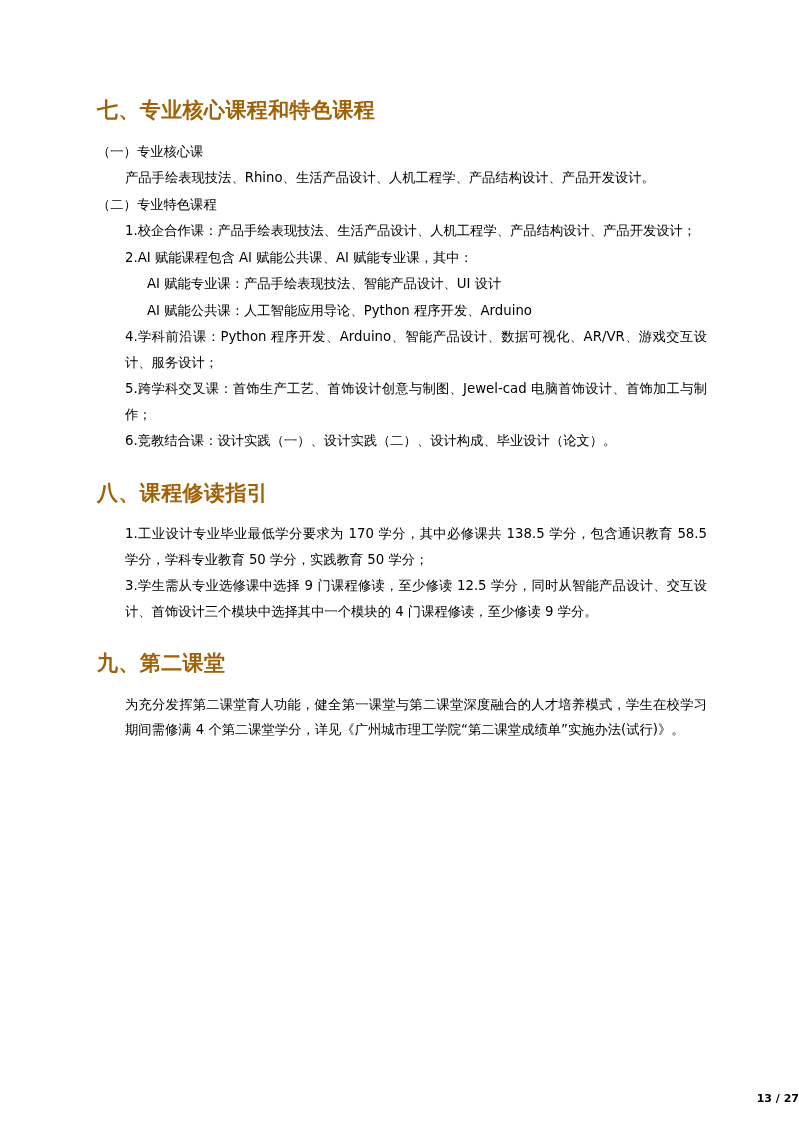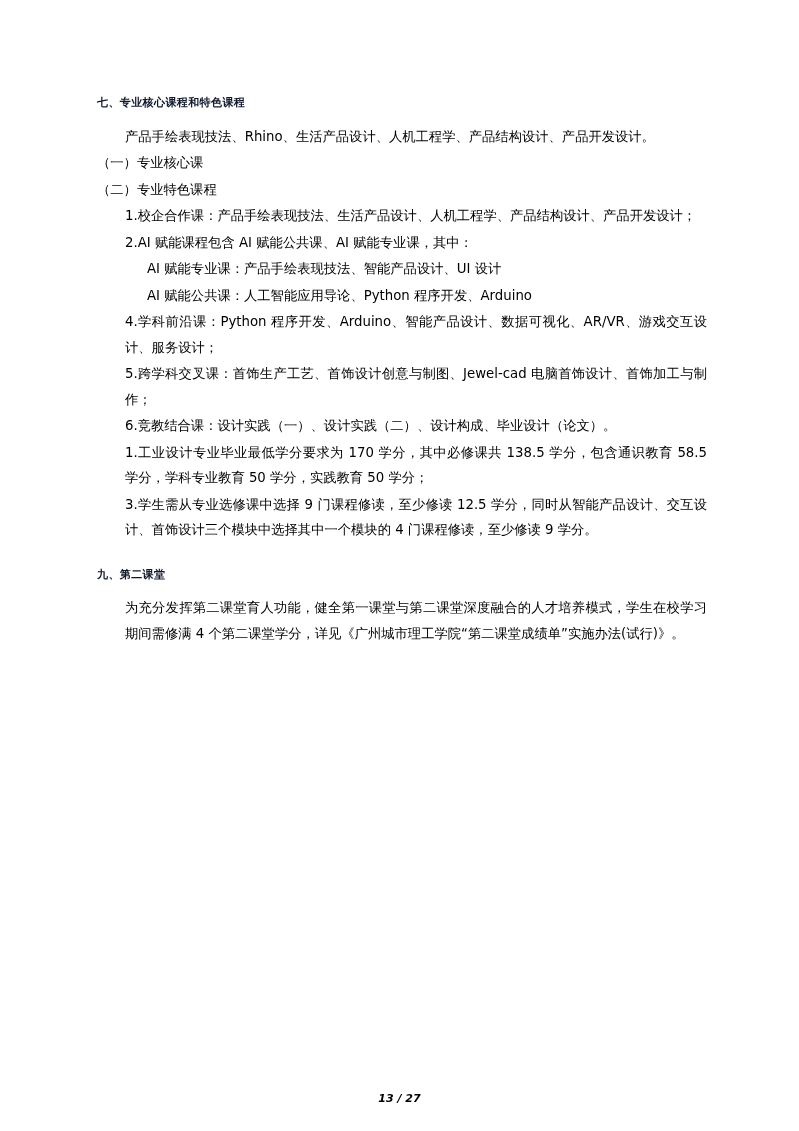--- a/index.html
+++ b/index.html
@@ -20,23 +20,23 @@
     box-sizing: border-box;
   }
   .content {
     position: absolute;
     left: 97px;
     top: 95px;
     width: 610px;
   }
   h2.section-heading {
     font-family: "DejaVu Sans", "Liberation Sans", sans-serif;
-    font-size: 11px;
+    font-size: 21px;
     font-weight: bold;
-    color: #0f172a;
+    color: #a16207;
     margin: 0 0 12px 0;
     letter-spacing: 0.4px;
     line-height: 1.5;
   }
   h2.section-heading.spaced {
     margin-top: 24px;
   }
   p.para {
     font-size: 13.3px;
     line-height: 1.92;
@@ -56,46 +56,46 @@
     padding-left: 50px;
   }
   .serif-body {
     font-family: "Liberation Serif", serif;
   }
   .page-number {
     position: absolute;
     left: 0;
     right: 0;
     bottom: 26px;
-    text-align: center;
+    text-align: right;
     font-size: 11px;
     font-weight: bold;
     font-family: "DejaVu Sans", "Liberation Sans", sans-serif;
     color: #000;
-    font-style: italic;
   }
 </style>
 </head>
 <body>
 
 <div class="page">
   <div class="content">
 
     <h2 class="section-heading">七、专业核心课程和特色课程</h2>
+    <p class="para indent1">（一）专业核心课</p>
     <p class="para indent2 serif-body">产品手绘表现技法、Rhino、生活产品设计、人机工程学、产品结构设计、产品开发设计。</p>
-    <p class="para indent1">（一）专业核心课</p>
     <p class="para indent1">（二）专业特色课程</p>
     <p class="para indent2 serif-body">1.校企合作课：产品手绘表现技法、生活产品设计、人机工程学、产品结构设计、产品开发设计；</p>
     <p class="para indent2 serif-body">2.AI 赋能课程包含 AI 赋能公共课、AI 赋能专业课，其中：</p>
     <p class="para indent3 serif-body">AI 赋能专业课：产品手绘表现技法、智能产品设计、UI 设计</p>
     <p class="para indent3 serif-body">AI 赋能公共课：人工智能应用导论、Python 程序开发、Arduino</p>
     <p class="para indent2 serif-body">4.学科前沿课：Python 程序开发、Arduino、智能产品设计、数据可视化、AR/VR、游戏交互设计、服务设计；</p>
     <p class="para indent2 serif-body">5.跨学科交叉课：首饰生产工艺、首饰设计创意与制图、Jewel-cad 电脑首饰设计、首饰加工与制作；</p>
     <p class="para indent2 serif-body">6.竞教结合课：设计实践（一）、设计实践（二）、设计构成、毕业设计（论文）。</p>
 
+    <h2 class="section-heading spaced">八、课程修读指引</h2>
     <p class="para indent2">1.工业设计专业毕业最低学分要求为 170 学分，其中必修课共 138.5 学分，包含通识教育 58.5 学分，学科专业教育 50 学分，实践教育 50 学分；</p>
     <p class="para indent2">3.学生需从专业选修课中选择 9 门课程修读，至少修读 12.5 学分，同时从智能产品设计、交互设计、首饰设计三个模块中选择其中一个模块的 4 门课程修读，至少修读 9 学分。</p>
 
     <h2 class="section-heading spaced">九、第二课堂</h2>
     <p class="para indent2">为充分发挥第二课堂育人功能，健全第一课堂与第二课堂深度融合的人才培养模式，学生在校学习期间需修满 4 个第二课堂学分，详见《广州城市理工学院“第二课堂成绩单”实施办法(试行)》。</p>
 
   </div>
 
   <div class="page-number">13 / 27</div>
 </div>

